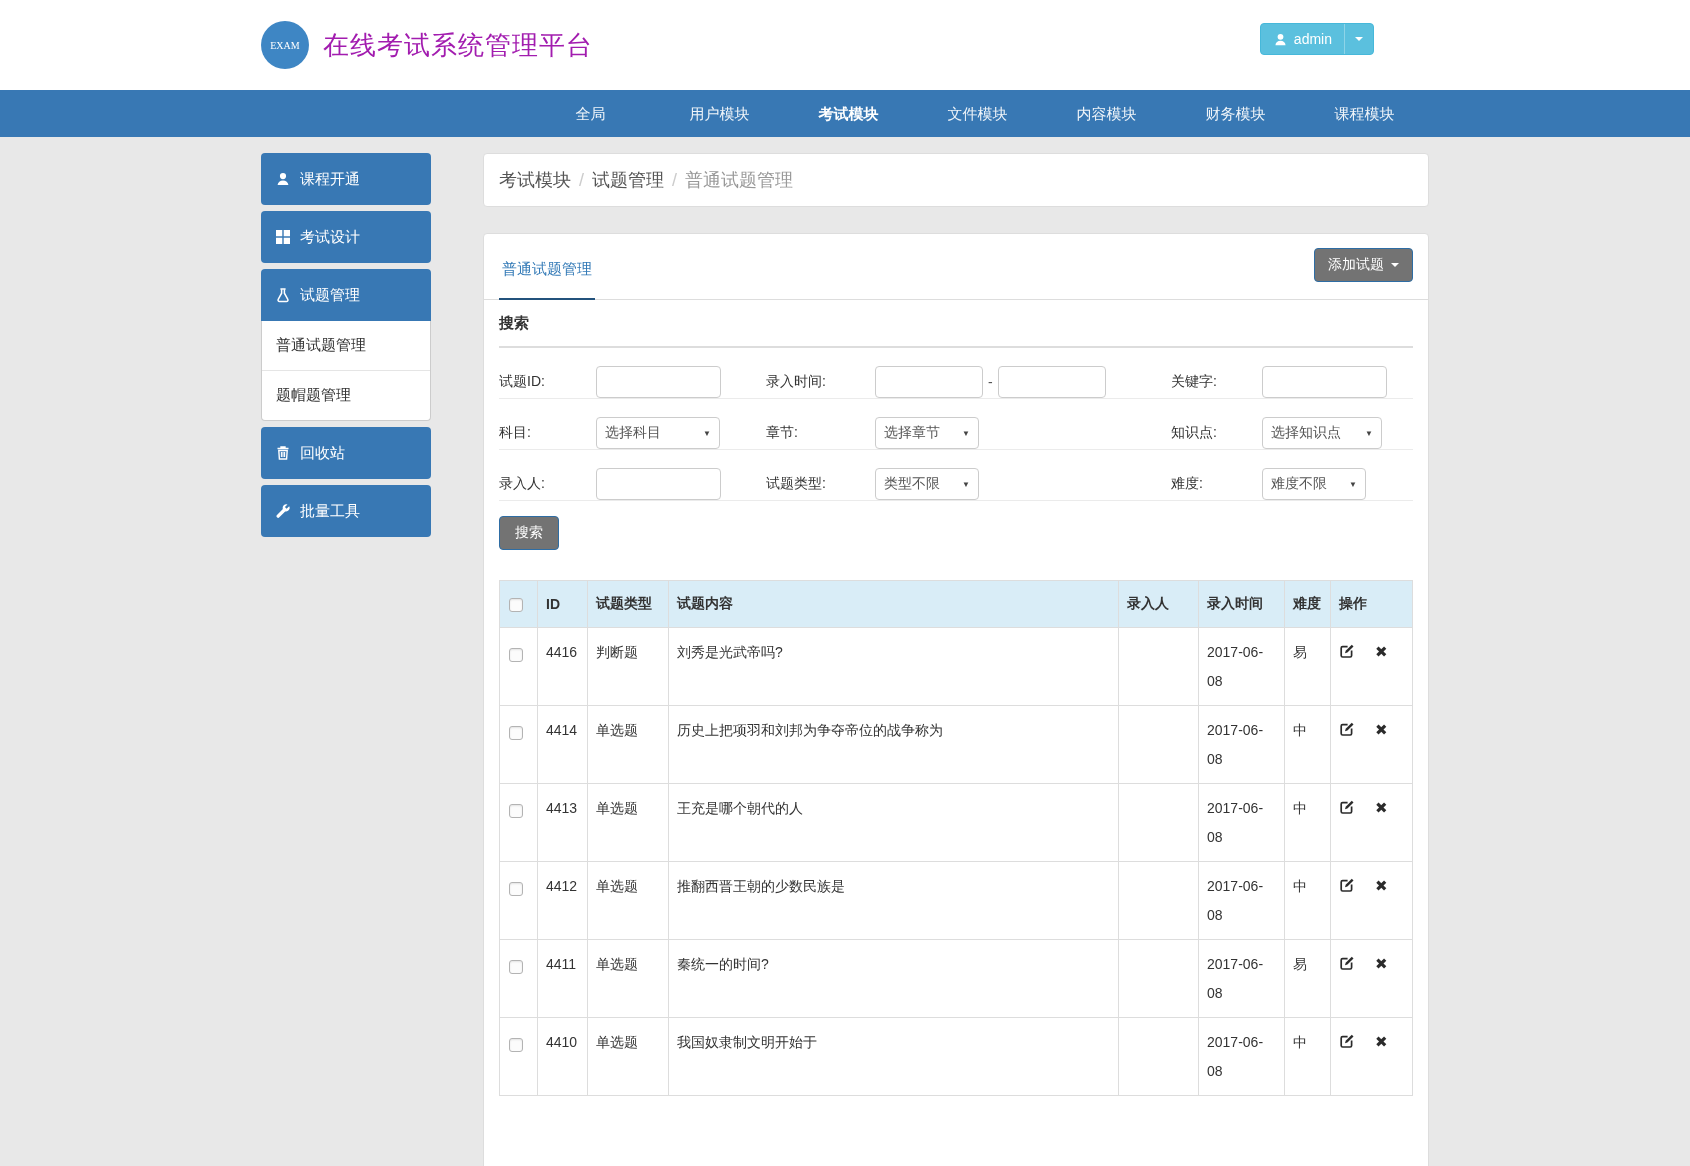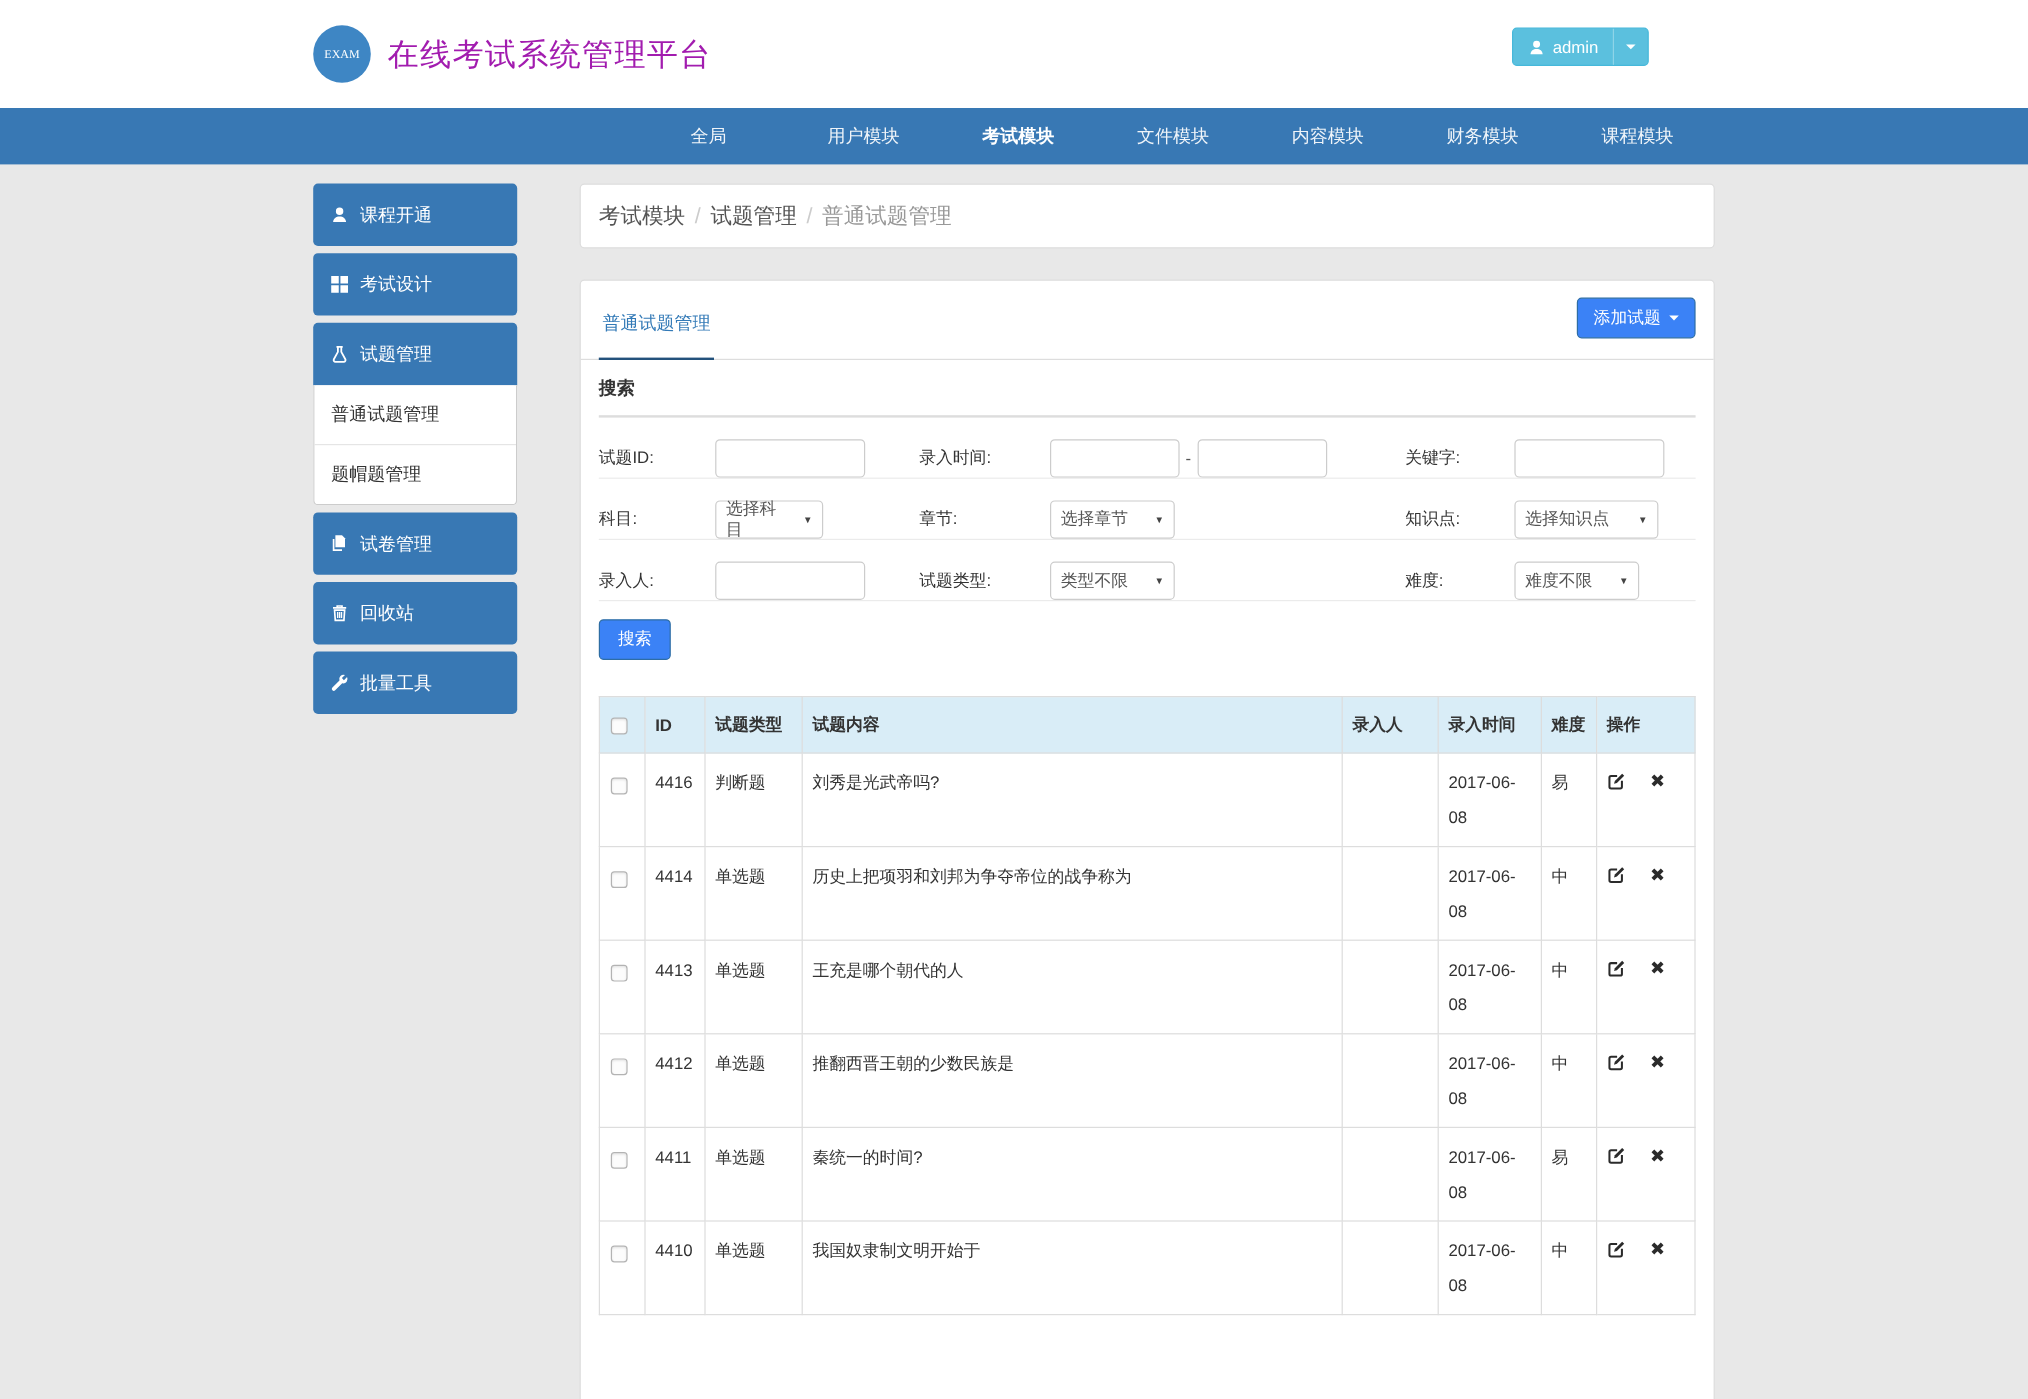--- a/index.html
+++ b/index.html
@@ -44,41 +44,41 @@
   .main-col { flex:1; margin-left:52px; }
   .breadcrumb { background:#fff; border:1px solid #ddd; border-radius:4px; padding:14px 15px; margin-bottom:26px; font-size:18px; }
   .crumb { color:#555; cursor:pointer; }
   .crumb.current { color:#999; cursor:default; }
   .crumb-sep { color:#ccc; margin:0 8px; }
 
   
   .panel { background:#fff; border:1px solid #ddd; border-radius:4px 4px 0 0; min-height:950px; }
   .panel-head { display:flex; justify-content:space-between; align-items:flex-end; padding:0 15px; height:66px; border-bottom:1px solid #ddd; }
   .tab { color:#337ab7; font-size:15px; padding:0 3px 19px; border-bottom:2px solid #23527c; margin-bottom:-1px; cursor:pointer; }
-  .btn-primary { background:#3b82f6; border:1px solid #2e6da4; color:#fff; font-size:14px; border-radius:4px;
+  .btn-primary { background:#737373; border:1px solid #2e6da4; color:#fff; font-size:14px; border-radius:4px;
                  padding:7px 13px; cursor:pointer; display:inline-flex; align-items:center; gap:7px; margin-bottom:17px; }
 
   
   .search-wrap { padding:0 15px; }
   .search-title { font-size:15px; font-weight:700; color:#333; padding:14px 0 13px; border-bottom:2px solid #ddd; }
   .search-row { display:flex; align-items:flex-end; height:51px; border-bottom:1px solid #ebebeb; }
   .sr-col1 { width:267px; display:flex; align-items:center; }
   .sr-col2 { width:405px; display:flex; align-items:center; }
   .sr-col3 { flex:1; display:flex; align-items:center; }
   .f-label { font-size:14px; color:#333; flex:none; }
   .sr-col1 .f-label { width:97px; }
   .sr-col2 .f-label { width:109px; }
   .sr-col3 .f-label { width:91px; }
   .text-input { width:125px; height:32px; border:1px solid #ccc; border-radius:4px; background:#fff; padding:0 8px; font-size:14px; outline:none; }
   .text-input.date { width:108px; }
   .dash { margin:0 5px; color:#555; }
   .select { height:32px; border:1px solid #ccc; border-radius:4px; background:#fff; display:flex; align-items:center;
             justify-content:space-between; padding:0 8px; font-size:14px; color:#555; cursor:pointer; }
   .select .sel-caret { font-size:8px; color:#444; margin-left:10px; }
-  .w110 { width:90px; } .w104 { width:104px; } .w120 { width:120px; }
+  .w110 { width:124px; } .w104 { width:104px; } .w120 { width:120px; }
   .search-btn { margin:15px 0 30px; padding:7px 15px; }
 
   
   .qtable { width:100%; border-collapse:collapse; table-layout:fixed; font-size:14px; }
   .qtable th, .qtable td { border:1px solid #ddd; text-align:left; }
   .qtable th { background:#d9edf7; padding:14px 8px; font-weight:700; color:#333; }
   .qtable td { padding:10px 8px 8px; vertical-align:top; line-height:29px; height:78px; }
   .qtable .cb-cell { text-align:left; padding-left:9px; }
   .cbox { appearance:none; -webkit-appearance:none; width:14px; height:14px; border:1px solid #b3b3b3; border-radius:3px;
           background:#fcfcfc; box-shadow:inset 0 1px 2px rgba(0,0,0,.1); cursor:pointer; vertical-align:middle; margin-top:4px; }
@@ -152,29 +152,20 @@
             <path d="M5.4 2h5.2" stroke="#fff" stroke-width="1.5"></path>
           </svg>
       </span>
       <span>试题管理</span>
     </div>
     <div class="submenu">
       <div class="submenu-item">普通试题管理</div>
       <div class="submenu-item">题帽题管理</div>
     </div>
 
-    <div class="side-btn">
-      <span style="line-height:0;">
-        <svg width="16" height="16" viewBox="0 0 16 16">
-            <path d="M4.5 1h5.5l2.5 2.5V11H4.5z" fill="#fff"></path>
-            <path d="M3 4.2v9.3h7" fill="none" stroke="#fff" stroke-width="1.4"></path>
-          </svg>
-      </span>
-      <span>试卷管理</span>
-    </div>
 
     <div class="side-btn">
       <span style="line-height:0;">
         <svg width="16" height="16" viewBox="0 0 16 16">
             <path d="M2.5 3.5h11M6 3.2V2h4v1.2" fill="none" stroke="#fff" stroke-width="1.4"></path>
             <path d="M3.8 5.5h8.4l-.6 8.5H4.4z" fill="none" stroke="#fff" stroke-width="1.4"></path>
             <path d="M6.4 7v5M8 7v5M9.6 7v5" stroke="#fff" stroke-width="1.1"></path>
           </svg>
       </span>
       <span>回收站</span>

